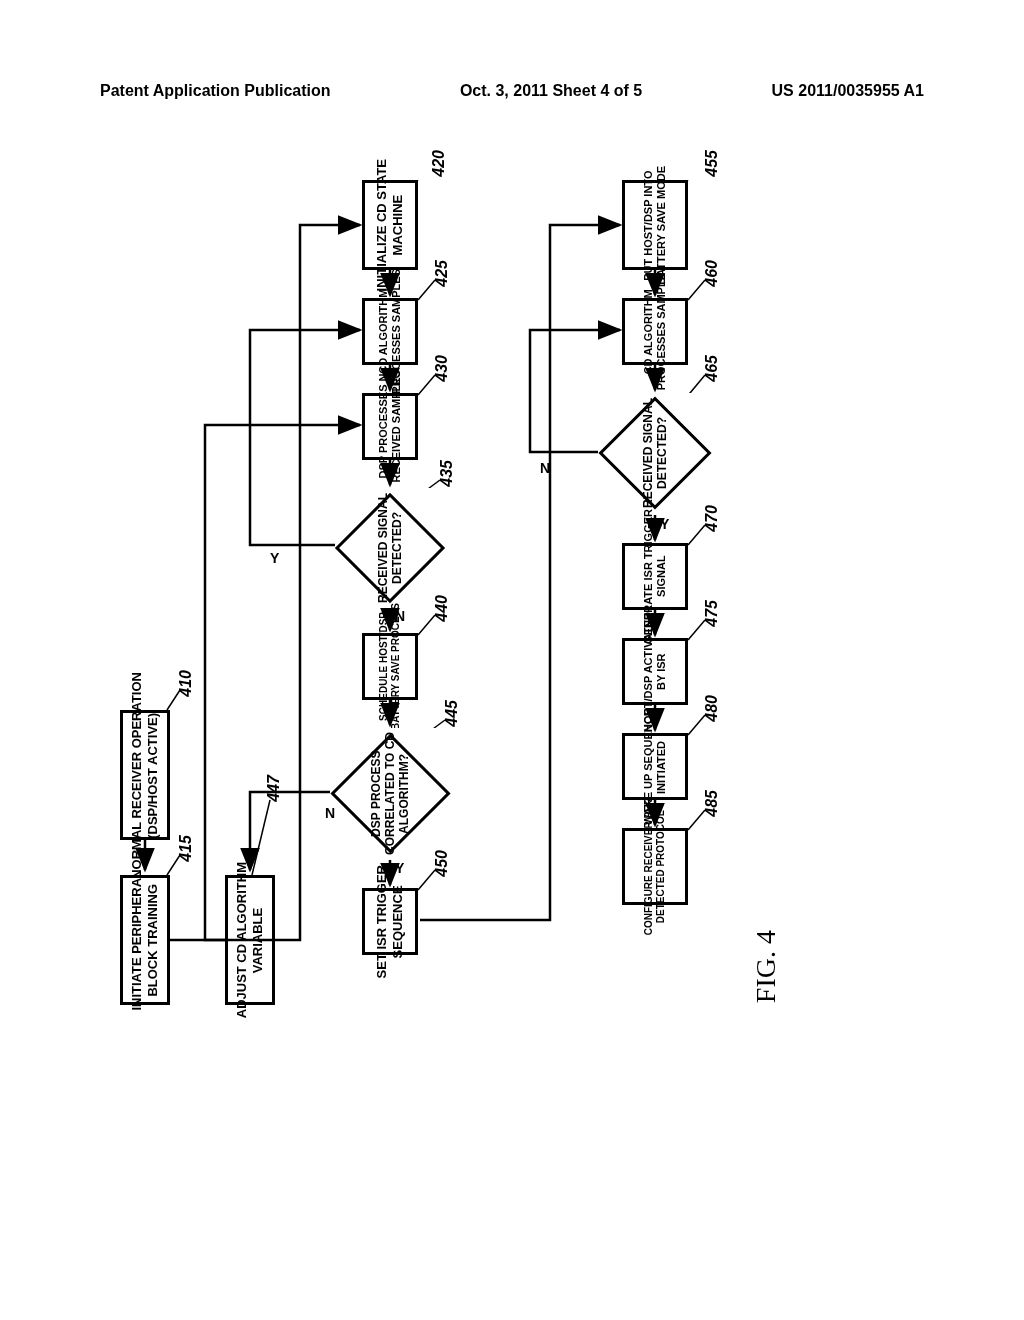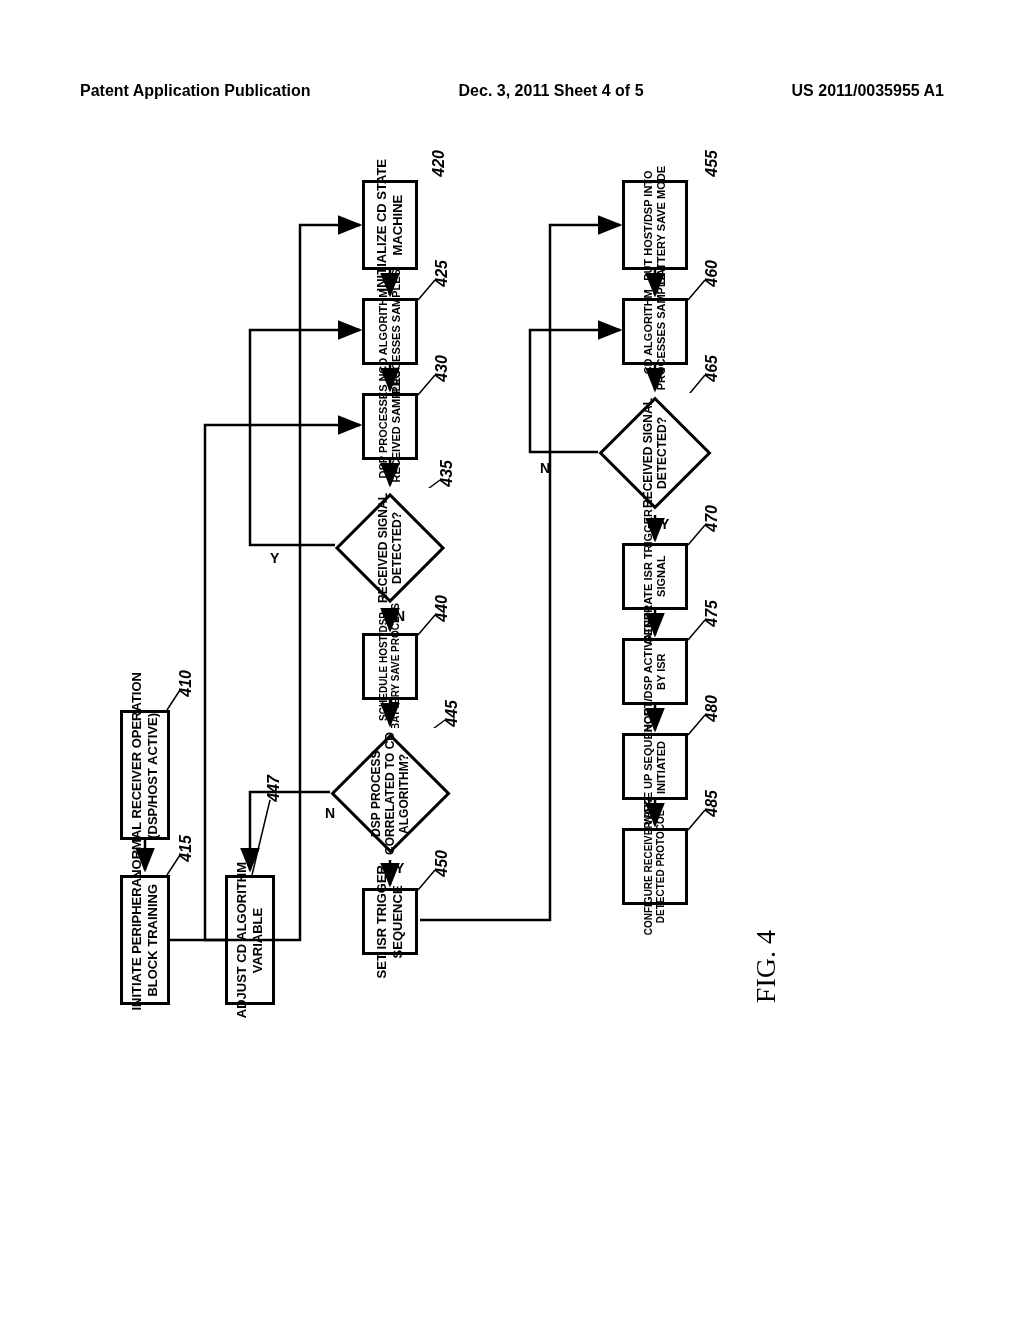--- a/index.html
+++ b/index.html
@@ -10,21 +10,21 @@
       font-family: Arial, sans-serif;
       position: relative;
     }
     .header {
       position: absolute;
       top: 82px;
       left: 0;
       width: 100%;
       display: flex;
       justify-content: space-between;
-      padding: 0 80px;
+      padding: 0 100px;
       font-size: 16px;
       font-weight: bold;
     }
     .header-left { }
     .header-center { }
     .header-right { }
     
     .figure-container {
       position: absolute;
       top: 180px;
@@ -105,21 +105,21 @@
       width: 100%;
       height: 100%;
       pointer-events: none;
     }
   </style>
 </head>
 <body>
 
 <div class="header">
   <span class="header-left">Patent Application Publication</span>
-  <span class="header-center">Dec. 3, 2011  Sheet 4 of 5</span>
+  <span class="header-center">Oct. 3, 2011  Sheet 4 of 5</span>
   <span class="header-right">US 2011/0035955 A1</span>
 </div>
 
 <div class="figure-container">
 
   <svg class="arrows" viewBox="0 0 800 920">
     <defs>
       <marker id="arrowhead" markerWidth="10" markerHeight="8" refX="9" refY="4" orient="auto">
         <polygon points="0 0, 10 4, 0 8" fill="black"></polygon>
       </marker>

